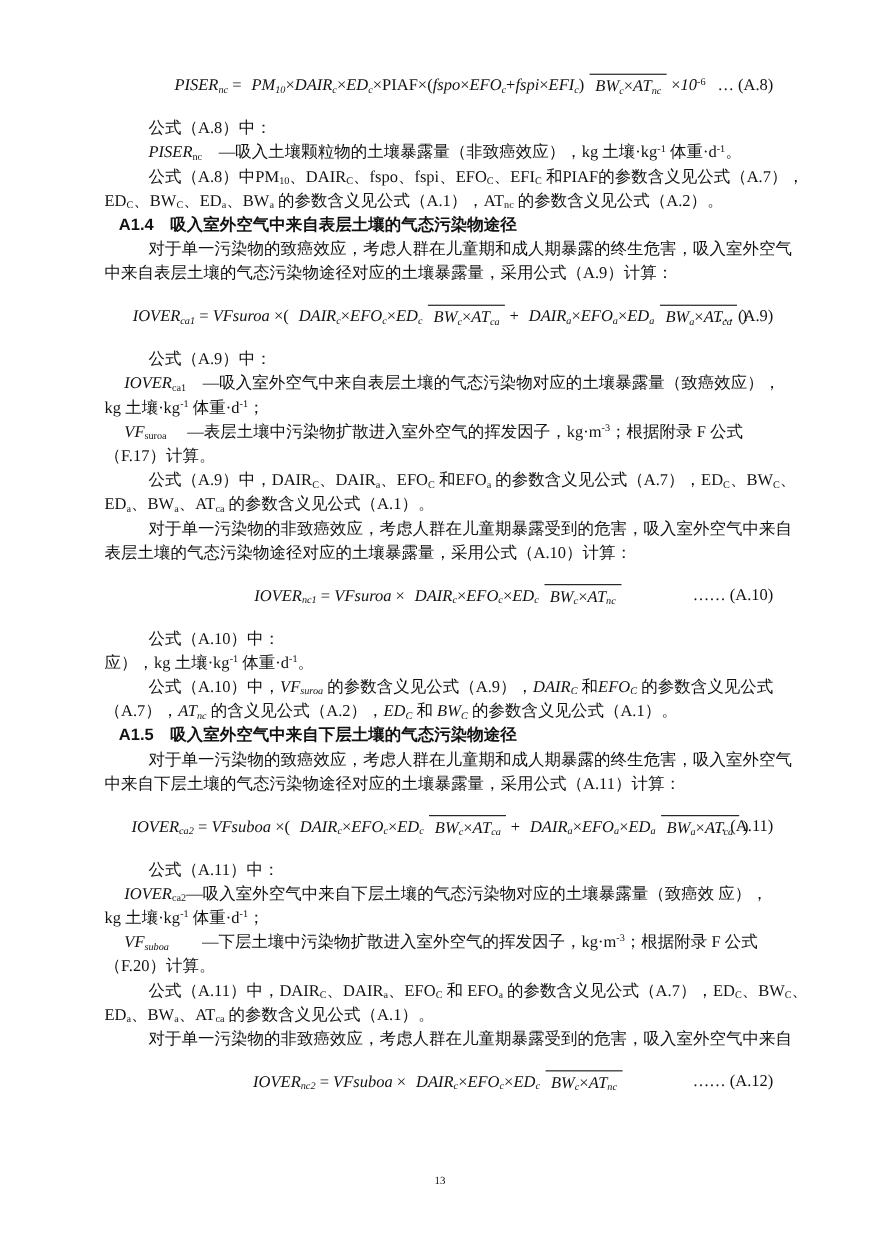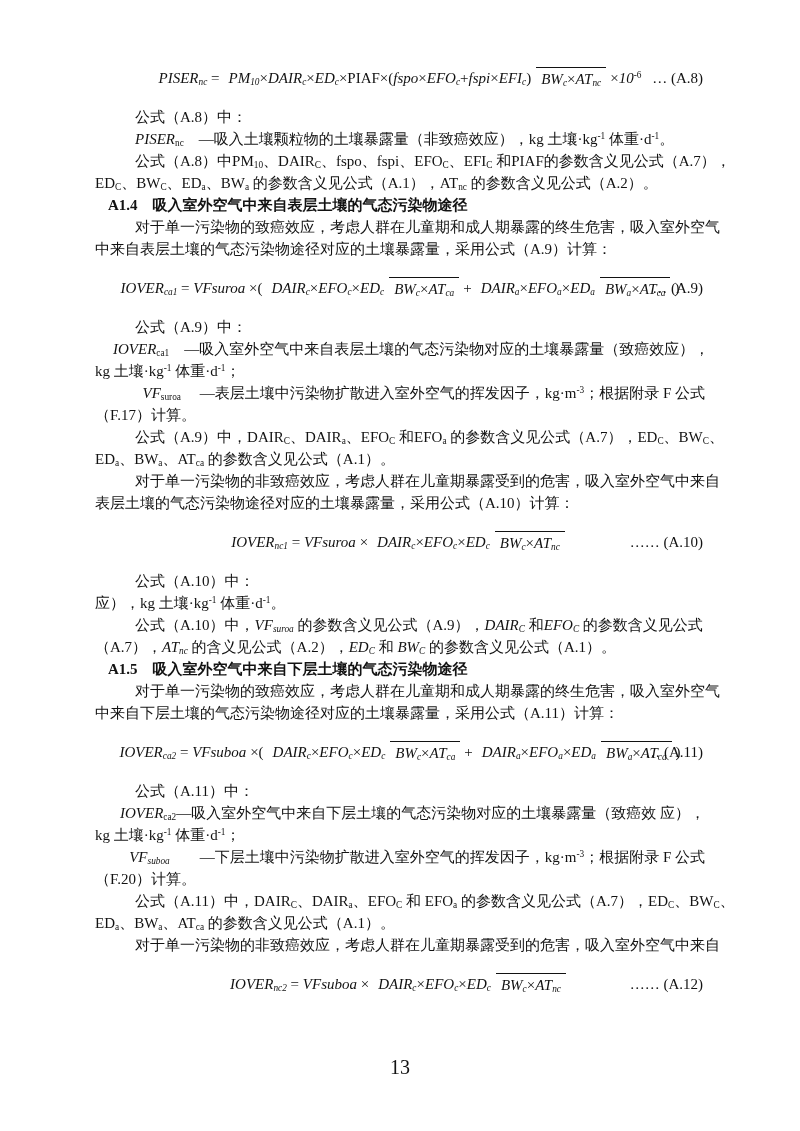--- a/index.html
+++ b/index.html
@@ -9,26 +9,26 @@
     margin:0 auto;
     background:#ffffff;
     color:#121212;
     font-family:"Liberation Serif","DejaVu Serif",serif;
     font-size:15px;
     overflow:hidden;
   }
   .content{padding:50px 95px 0 95px;}
   p{margin:0;line-height:22px;white-space:nowrap;}
   .m0{text-indent:0;}
-  .ind1{text-indent:18px;text-align:right;}
+  .ind1{text-indent:18px;}
   .ind2{text-indent:40px;}
   .heading{
     text-indent:13px;
     font-weight:bold;
-    font-family:Liberation Serif, serif;
+    font-family:Liberation Sans, sans-serif;
     font-size:15px;
   }
   sub{font-size:0.62em;vertical-align:-0.25em;line-height:0;}
   sup{font-size:0.62em;vertical-align:0.55em;line-height:0;}
   .eqrow{
     position:relative;
     display:flex;
     justify-content:center;
     align-items:center;
     margin:5px 0;
@@ -52,21 +52,21 @@
     transform:translateY(-50%);
     font-style:normal;
     white-space:nowrap;
     text-align:center;
   }
   .pageno{
     position:absolute;
     left:0;right:0;
     bottom:52px;
     text-align:center;
-    font-size:20px;
+    font-size:10px;
   }
 </style>
 </head>
 <body>
 
 <div class="page">
   <div class="content">
 
     <div class="eqrow">
       <span class="math"><i>PISER</i><sub>nc</sub> =</span>

